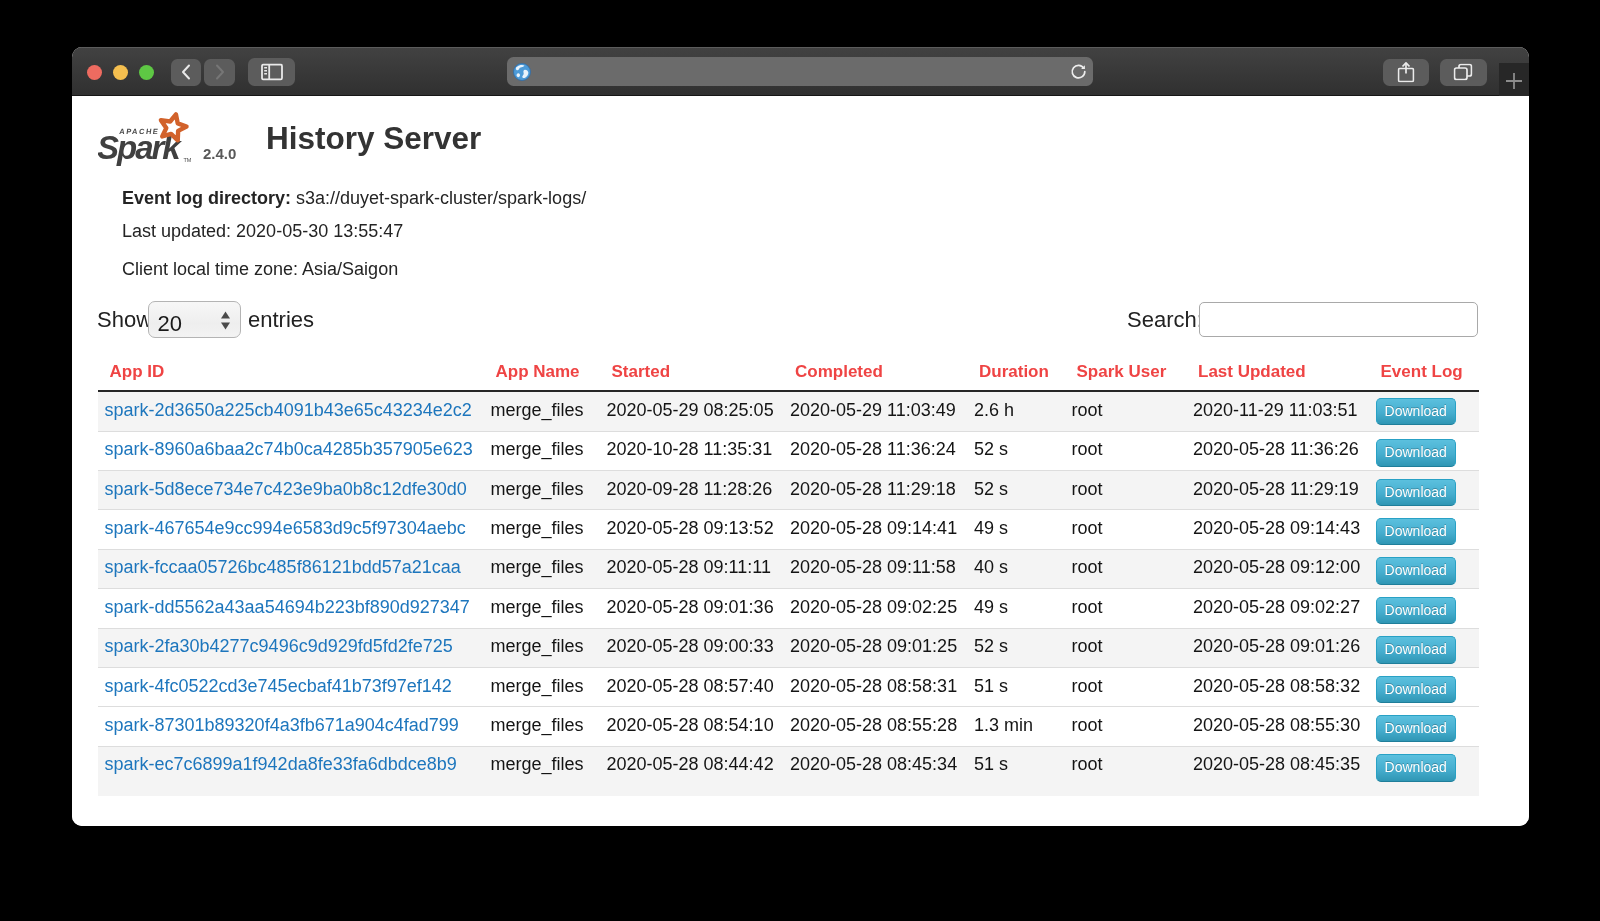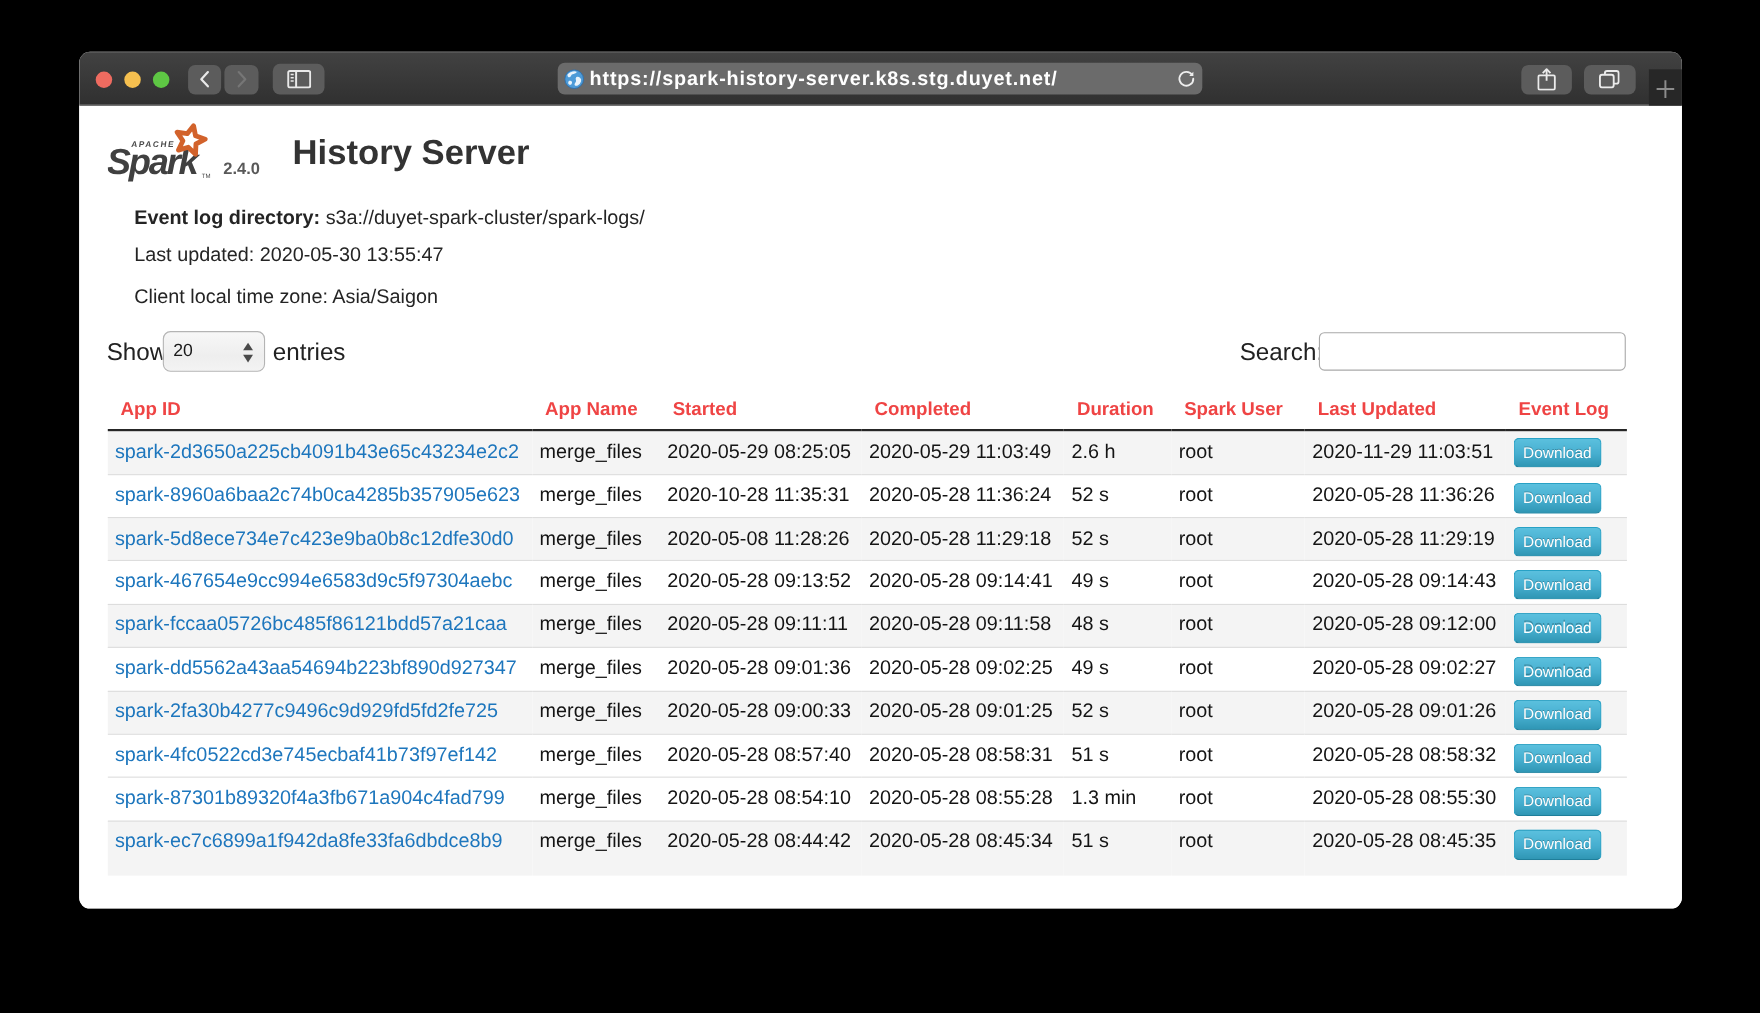--- a/index.html
+++ b/index.html
@@ -42,21 +42,21 @@
 .infoline { position:absolute; left:50px; color:#242424;text-align:center; }
 #info1 { top:92.5px; }
 #info2 { top:125.5px; }
 #info3 { top:163.5px; }
 
 #lbl-show { position:absolute; left:25px; top:212px; }
 #sel { position:absolute; left:76px; top:205.5px; width:93px; height:37px;
   border:1px solid #b4b4b4; border-radius:7px;
   background:linear-gradient(#f7f7f7,#eeeeee 62%,#f3f3f3);
   box-shadow:0 1px 1px rgba(255,255,255,.9); }
-#sel .v { position:absolute; left:8.5px; top:9.3px; font-size:16px; color:#1a1a1a; }
+#sel .v { position:absolute; left:8.5px; top:9.3px; font-size:22px; color:#1a1a1a; }
 #sel .arrows { position:absolute; right:9px; top:9px; }
 #lbl-entries { position:absolute; left:176px; top:212px; }
 #lbl-search { position:absolute; left:1055px; top:212px; }
 #searchbox { position:absolute; left:1127px; top:207px; width:279px; height:34.5px;
   border:1px solid #a9a9a9; border-radius:5px; background:#fff; }
 
 #tbl { position:absolute; left:25.5px; top:249.7px; width:1381px; border-collapse:collapse;
   table-layout:fixed; font-size:18px; color:#141414; }
 #tbl th { text-align:left; font-weight:bold; color:#ef4444; font-size:17px; padding:17.6px 0 0 12px; height:46px;
   border-bottom:2px solid #262626; vertical-align:top; }
@@ -147,21 +147,21 @@
             <td>52 s</td>
             <td>root</td>
             <td>2020-05-28 11:36:26</td>
             <td class="ev">
               <span class="dl">Download</span>
             </td>
           </tr>
         <tr class="odd">
             <td><a>spark-5d8ece734e7c423e9ba0b8c12dfe30d0</a></td>
             <td>merge_files</td>
-            <td>2020-05-08 11:28:26</td>
+            <td>2020-09-28 11:28:26</td>
             <td>2020-05-28 11:29:18</td>
             <td>52 s</td>
             <td>root</td>
             <td>2020-05-28 11:29:19</td>
             <td class="ev">
               <span class="dl">Download</span>
             </td>
           </tr>
         <tr>
             <td><a>spark-467654e9cc994e6583d9c5f97304aebc</a></td>
@@ -173,21 +173,21 @@
             <td>2020-05-28 09:14:43</td>
             <td class="ev">
               <span class="dl">Download</span>
             </td>
           </tr>
         <tr class="odd">
             <td><a>spark-fccaa05726bc485f86121bdd57a21caa</a></td>
             <td>merge_files</td>
             <td>2020-05-28 09:11:11</td>
             <td>2020-05-28 09:11:58</td>
-            <td>48 s</td>
+            <td>40 s</td>
             <td>root</td>
             <td>2020-05-28 09:12:00</td>
             <td class="ev">
               <span class="dl">Download</span>
             </td>
           </tr>
         <tr>
             <td><a>spark-dd5562a43aa54694b223bf890d927347</a></td>
             <td>merge_files</td>
             <td>2020-05-28 09:01:36</td>
@@ -274,21 +274,20 @@
         </svg>
       </div>
     <div id="urlbar">
       <svg class="globe" width="18" height="18" viewBox="0 0 18 18">
         <circle cx="9" cy="9" r="8.5" fill="#4d9bd8"></circle>
         <circle cx="9" cy="9" r="8.5" fill="none" stroke="#2e6ca8" stroke-width="0.8"></circle>
         <path d="M3 4.5 Q5 2.5 7.5 2 Q10 1.6 11.5 2.5 Q10.5 4 8.5 4.2 Q6.5 4.4 6 6 Q5.5 7.6 3.8 7.2 Q2.4 6.8 3 4.5 Z" fill="#e9f3fb"></path>
         <path d="M11 7 Q13 6.5 14.5 7.8 Q15.8 9 15.2 11 Q14.5 13.2 12.5 14.5 Q10.5 15.6 9.5 14.5 Q8.8 13.5 10 12.2 Q11.2 11 10.5 9.5 Q10 8 11 7 Z" fill="#e9f3fb"></path>
         <path d="M4.5 10.5 Q6 10 6.8 11.2 Q7.5 12.3 6.5 13.5 Q5.5 14.6 4.3 13.8 Q3.2 13 3.6 11.8 Q3.9 10.8 4.5 10.5 Z" fill="#e9f3fb"></path>
       </svg>
-      <span class="addr">https://spark-history-server.k8s.stg.duyet.net/</span>
       <svg class="reload" width="17" height="17" viewBox="0 0 17 17">
           <path d="M13.8 5.2 A6.3 6.3 0 1 0 14.8 8.5" stroke="#ededed" stroke-width="1.7" fill="none" stroke-linecap="round"></path>
           <path d="M14.9 2.2 L14.9 6 L11.1 6 Z" fill="#ededed"></path>
         </svg>
     </div>
     <div class="cbtn" id="b-share">
         <svg width="17" height="21" viewBox="0 0 17 21">
           <rect x="1" y="7" width="15" height="13" rx="1.2" fill="none" stroke="#ebebeb" stroke-width="1.7"></rect>
           <line x1="8.5" y1="1.8" x2="8.5" y2="12" stroke="#ebebeb" stroke-width="1.7"></line>
           <path d="M5 5 L8.5 1.4 L12 5" fill="none" stroke="#ebebeb" stroke-width="1.7" stroke-linejoin="round"></path>

